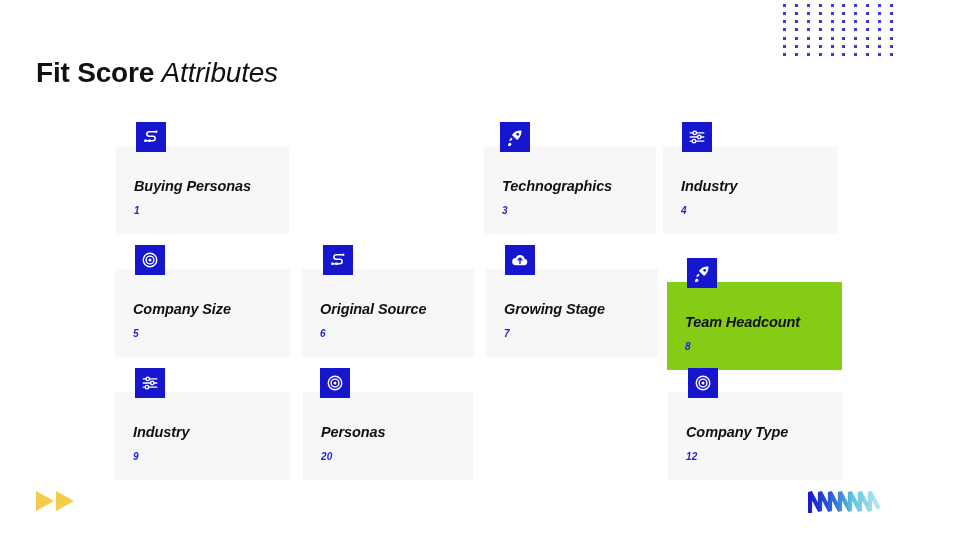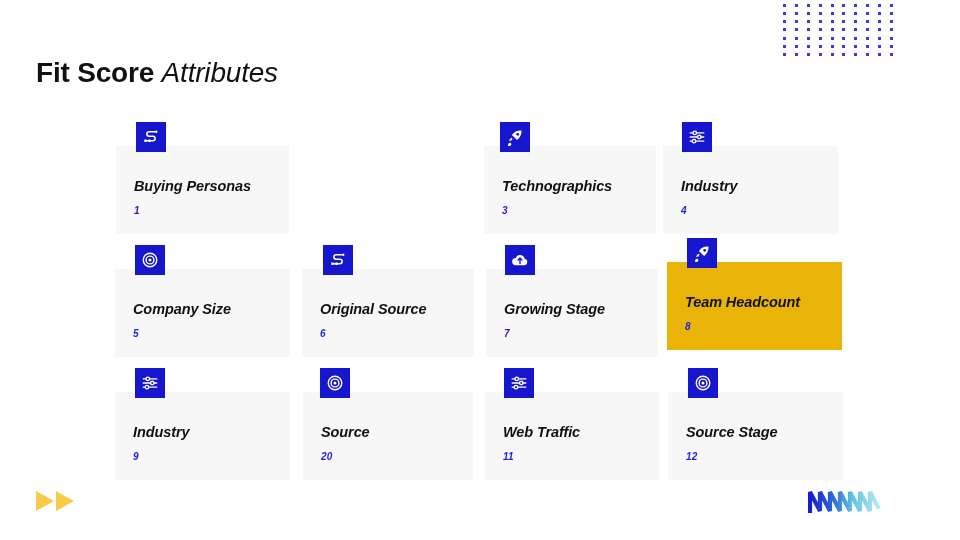--- a/index.html
+++ b/index.html
@@ -292,21 +292,21 @@
       <div class="card" style="left: 486px; top: 269px; width: 172px; height: 88px; background: rgb(247, 247, 247);">
         <div class="card-icon" style="left: 19px; background: rgb(22, 22, 207);">
           <svg viewBox="0 0 24 24">
             <path d="M6.4 19h11a4.3 4.3 0 0 0 .6-8.55 6 6 0 0 0-11.6-1.2A4.4 4.4 0 0 0 6.4 19z" fill="#ffffff"></path>
             <path d="M12 16.6V9.4M12 9.4l-2.6 2.6M12 9.4l2.6 2.6" stroke="#1616cf" stroke-width="1.8" stroke-linecap="round" stroke-linejoin="round" fill="none"></path>
           </svg>
         </div>
         <div class="card-label">Growing Stage</div>
         <div class="card-num" style="color: rgb(31, 31, 216);">7</div>
       </div>
-      <div class="card" style="left: 667px; top: 262px; width: 175px; height: 88px; background: #eab308;">
+      <div class="card" style="left: 667px; top: 282px; width: 175px; height: 88px; background: #84cc16;">
         <div class="card-icon" style="left: 20px; background: rgb(22, 22, 207);">
           <svg viewBox="0 0 24 24">
             <path d="M20.6 3.4c-4.2-.5-8 .9-10.6 3.6l-2.1 2.2 6.9 6.9 2.1-2.2c2.7-2.6 4.1-6.4 3.7-10.5z" fill="#ffffff"></path>
             <circle cx="15.6" cy="8.4" r="1.9" fill="#1616cf"></circle>
             <path d="M7.6 13.1l-2.2 1.1-1.2 3.4 3.3-1.2 1.2-2.1z" fill="#ffffff"></path>
             <path d="M3.6 20.4c.9-.9 2.2-1 3-.2.8.8.7 2.1-.2 3-.9.9-3.7 1.3-3.7 1.3s.1-3.2.9-4.1z" fill="#ffffff"></path>
           </svg>
         </div>
         <div class="card-label">Team Headcount</div>
         <div class="card-num" style="color: rgb(31, 31, 216);">8</div>
@@ -326,46 +326,32 @@
         <div class="card-num" style="color: rgb(31, 31, 216);">9</div>
       </div>
       <div class="card" style="left: 303px; top: 392px; width: 170px; height: 88px; background: rgb(247, 247, 247);">
         <div class="card-icon" style="left: 17px; background: rgb(22, 22, 207);">
           <svg viewBox="0 0 24 24" fill="none" stroke="#ffffff">
             <circle cx="12" cy="12" r="9" stroke-width="1.9"></circle>
             <circle cx="12" cy="12" r="5.2" stroke-width="1.9"></circle>
             <circle cx="12" cy="12" r="2" fill="#ffffff" stroke="none"></circle>
           </svg>
         </div>
-        <div class="card-label">Source</div>
+        <div class="card-label">Personas</div>
         <div class="card-num" style="color: rgb(31, 31, 216);">20</div>
-      </div>
-      <div class="card" style="left: 485px; top: 392px; width: 174px; height: 88px; background: rgb(247, 247, 247);">
-        <div class="card-icon" style="left: 19px; background: rgb(22, 22, 207);">
-          <svg viewBox="0 0 24 24" stroke="#ffffff" stroke-width="1.9" stroke-linecap="round" fill="none">
-            <line x1="3" y1="6.5" x2="21" y2="6.5"></line>
-            <line x1="3" y1="12" x2="21" y2="12"></line>
-            <line x1="3" y1="17.5" x2="21" y2="17.5"></line>
-            <circle cx="9" cy="6.5" r="2.3" fill="#1616cf"></circle>
-            <circle cx="15" cy="12" r="2.3" fill="#1616cf"></circle>
-            <circle cx="8" cy="17.5" r="2.3" fill="#1616cf"></circle>
-          </svg>
-        </div>
-        <div class="card-label">Web Traffic</div>
-        <div class="card-num" style="color: rgb(31, 31, 216);">11</div>
       </div>
       <div class="card" style="left: 668px; top: 392px; width: 175px; height: 88px; background: rgb(247, 247, 247);">
         <div class="card-icon" style="left: 20px; background: rgb(22, 22, 207);">
           <svg viewBox="0 0 24 24" fill="none" stroke="#ffffff">
             <circle cx="12" cy="12" r="9" stroke-width="1.9"></circle>
             <circle cx="12" cy="12" r="5.2" stroke-width="1.9"></circle>
             <circle cx="12" cy="12" r="2" fill="#ffffff" stroke="none"></circle>
           </svg>
         </div>
-        <div class="card-label">Source Stage</div>
+        <div class="card-label">Company Type</div>
         <div class="card-num" style="color: rgb(31, 31, 216);">12</div>
       </div>
     </div>
 
   <div class="ff-arrows">
     <span class="tri a"></span>
     <span class="tri b"></span>
   </div>
 
   <div class="logo-zigzag">

